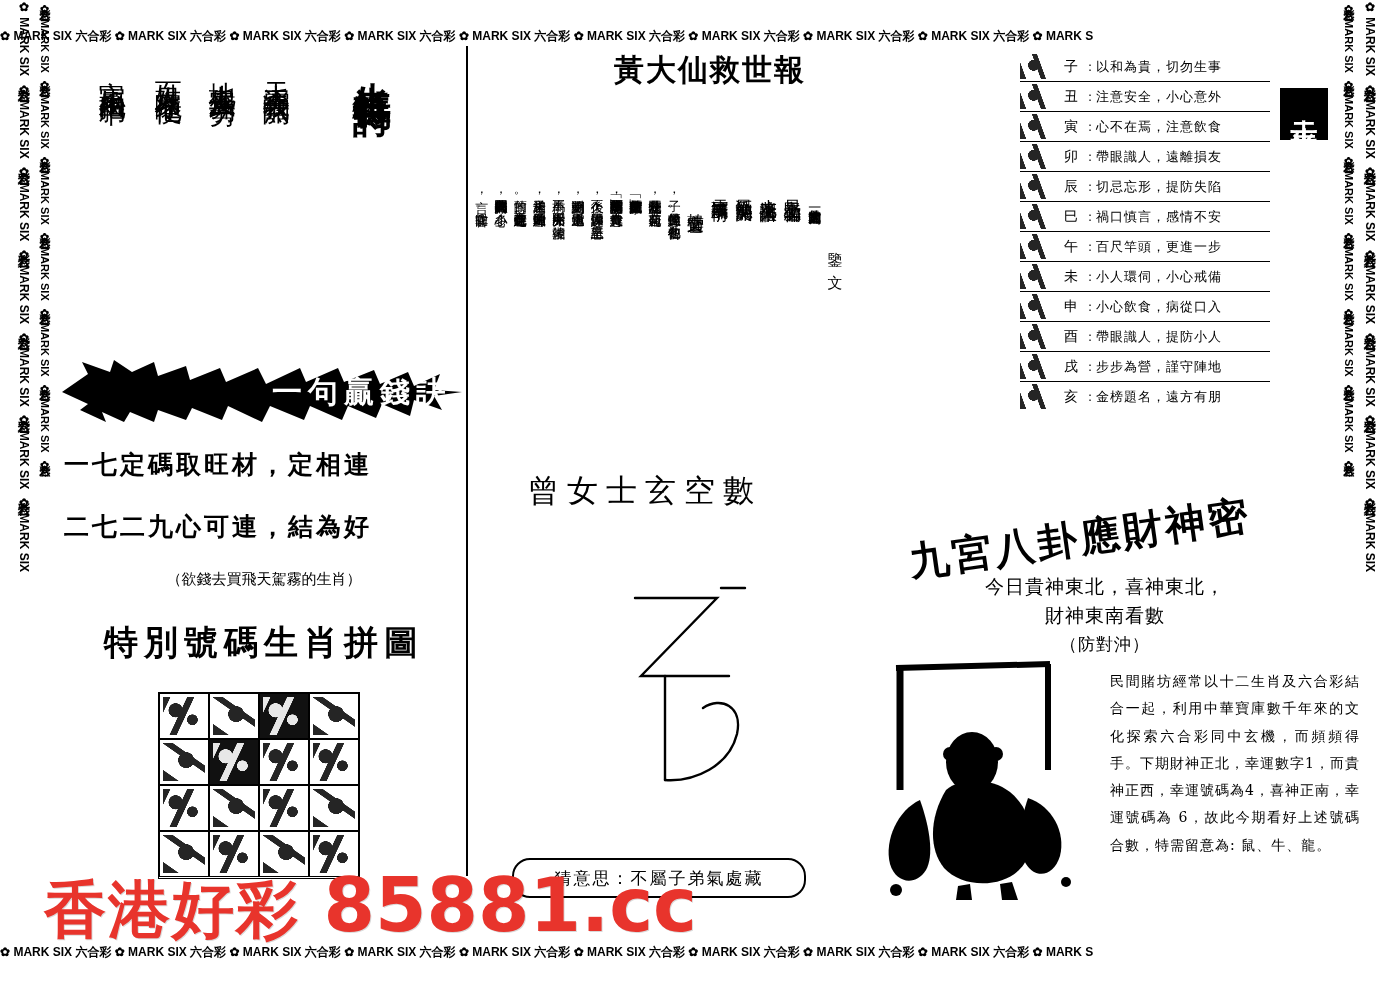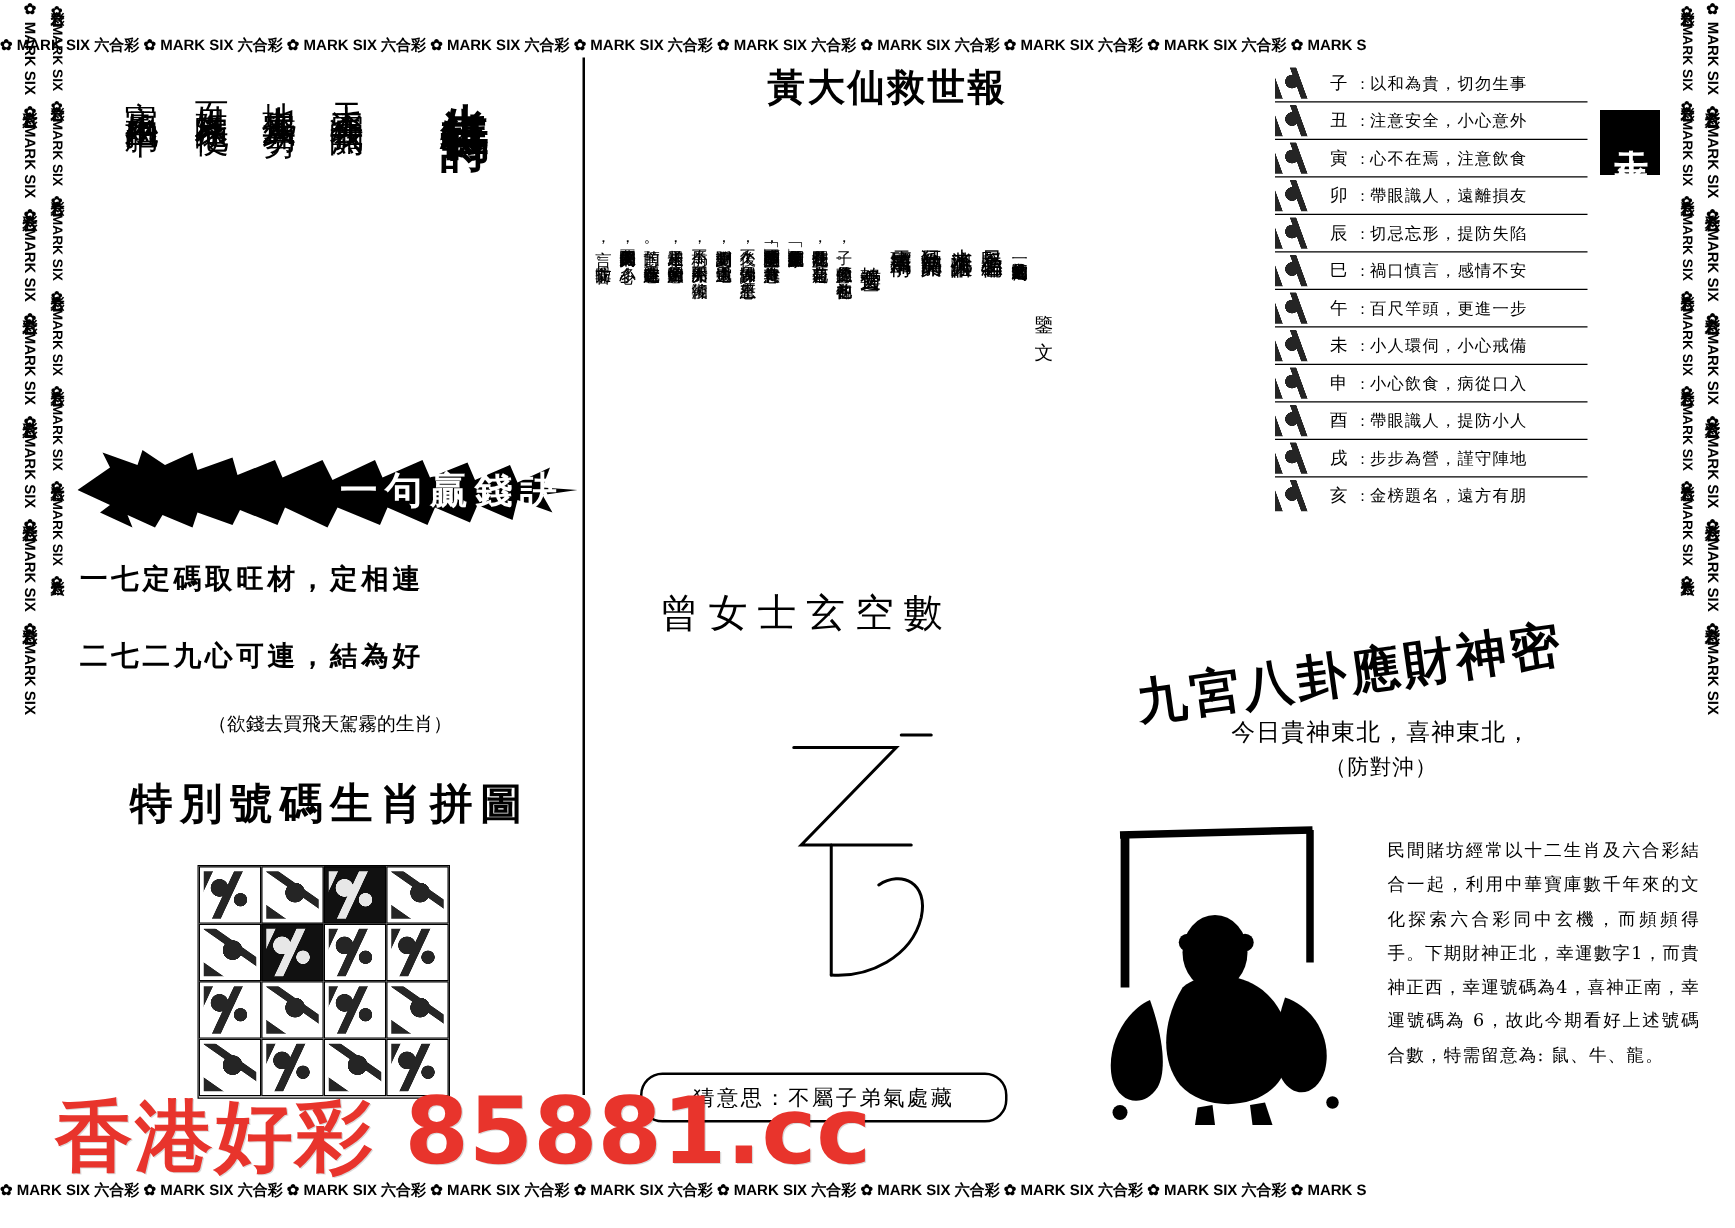--- a/index.html
+++ b/index.html
@@ -74,21 +74,21 @@
     position:absolute;top:372px;left:72px;width:380px;
     text-align:right;color:#fff;font-weight:bold;
     font-size:30px;letter-spacing:6px;
     font-family:"DejaVu Serif","Liberation Serif",serif;
     pointer-events:none;
   }
 
   .couplet{
     position:absolute;left:64px;width:400px;
     font-family:"DejaVu Serif","Liberation Serif",serif;
-    font-size:22px;font-weight:bold;letter-spacing:3px;
+    font-size:25px;font-weight:bold;letter-spacing:3px;
   }
   .couplet.c1{top:448px;}
   .couplet.c2{top:510px;}
   .paren-note{
     position:absolute;top:570px;left:64px;width:400px;text-align:center;
     font-size:15px;font-family:"DejaVu Serif","Liberation Serif",serif;
   }
   .special-title{
     position:absolute;top:620px;left:64px;width:400px;text-align:center;
     font-size:34px;font-weight:bold;letter-spacing:6px;
@@ -399,20 +399,21 @@
       <div class="zname">亥</div>
       <div class="zcolon">:</div>
       <div class="ztext">金榜題名，遠方有朋</div>
     </div>
   </div>
 
   <div class="bagua-title">九宮八卦應財神密</div>
 
   <div class="bagua-lines">
     <div>今日貴神東北，喜神東北，</div>
+    <div>財神東南看數</div>
     <div class="small">（防對沖）</div>
   </div>
 
   <div class="ink-figure">
     <svg width="230" height="250" viewBox="0 0 230 250">
       <g stroke="#000" fill="none">
         <path d="M40 18 L40 140" stroke-width="7"></path>
         <path d="M36 18 L190 14" stroke-width="6"></path>
         <path d="M188 14 L188 120" stroke-width="6"></path>
       </g>

